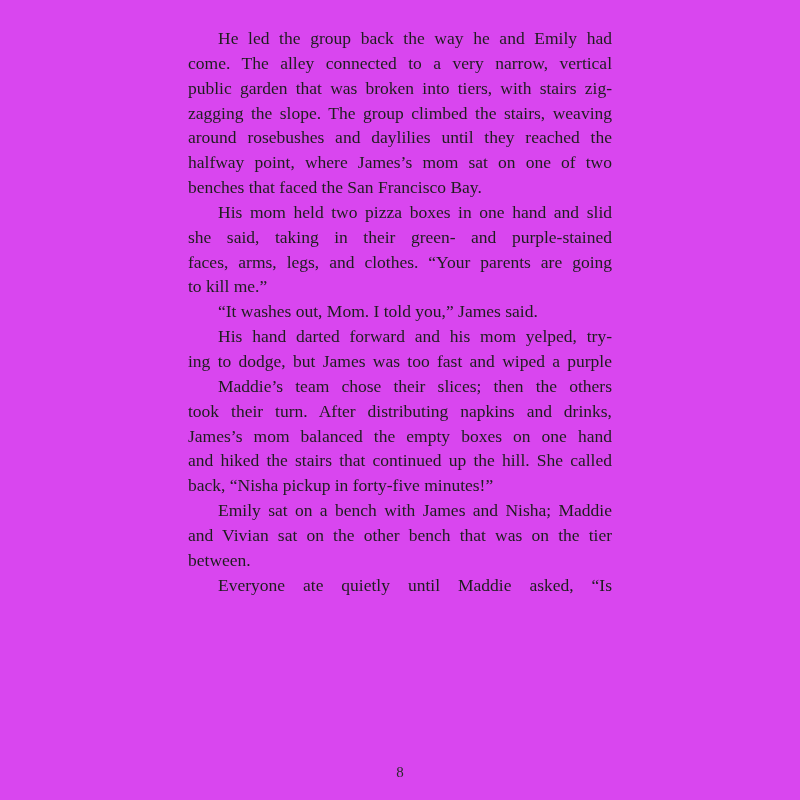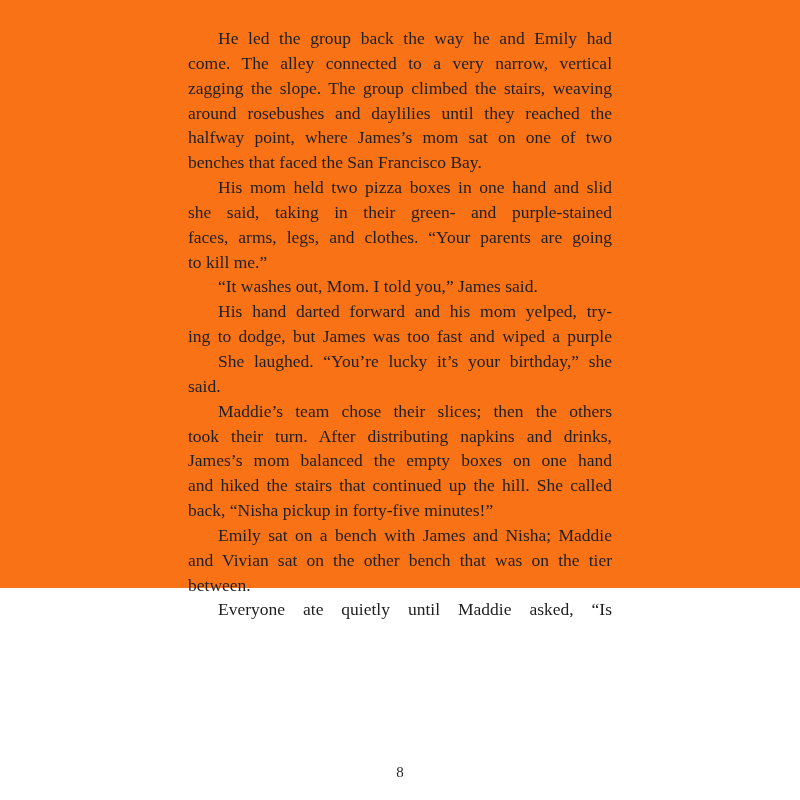--- a/index.html
+++ b/index.html
@@ -6,22 +6,22 @@
     margin: 0;
     padding: 0;
     width: 800px;
     height: 800px;
     background: #ffffff;
     overflow: hidden;
   }
   .book-page {
     position: relative;
     width: 800px;
-    height: 588px;
-    background: #f97316;
+    height: 800px;
+    background: #d946ef;
     font-family: "Liberation Serif", "DejaVu Serif", serif;
     color: #1e1e1e;
   }
   .text-block {
     position: absolute;
     left: 188px;
     top: 26px;
     width: 424px;
   }
   .paragraph {
@@ -54,41 +54,38 @@
   }
 </style>
 </head>
 <body>
 
 <div class="book-page">
   <div class="text-block">
       <div class="paragraph">
         <div class="para-line first">He led the group back the way he and Emily had</div>
         <div class="para-line">come. The alley connected to a very narrow, vertical</div>
+        <div class="para-line">public garden that was broken into tiers, with stairs zig-</div>
         <div class="para-line">zagging the slope. The group climbed the stairs, weaving</div>
         <div class="para-line">around rosebushes and daylilies until they reached the</div>
         <div class="para-line">halfway point, where James’s mom sat on one of two</div>
         <div class="para-line lastline">benches that faced the San Francisco Bay.</div>
       </div>
       <div class="paragraph">
         <div class="para-line first">His mom held two pizza boxes in one hand and slid</div>
         <div class="para-line">she said, taking in their green- and purple-stained</div>
         <div class="para-line">faces, arms, legs, and clothes. “Your parents are going</div>
         <div class="para-line lastline">to kill me.”</div>
       </div>
       <div class="paragraph">
         <div class="para-line first lastline">“It washes out, Mom. I told you,” James said.</div>
       </div>
       <div class="paragraph">
         <div class="para-line first">His hand darted forward and his mom yelped, try-</div>
         <div class="para-line">ing to dodge, but James was too fast and wiped a purple</div>
-      </div>
-      <div class="paragraph">
-        <div class="para-line first">She laughed. “You’re lucky it’s your birthday,” she</div>
-        <div class="para-line lastline">said.</div>
       </div>
       <div class="paragraph">
         <div class="para-line first">Maddie’s team chose their slices; then the others</div>
         <div class="para-line">took their turn. After distributing napkins and drinks,</div>
         <div class="para-line">James’s mom balanced the empty boxes on one hand</div>
         <div class="para-line">and hiked the stairs that continued up the hill. She called</div>
         <div class="para-line lastline">back, “Nisha pickup in forty-five minutes!”</div>
       </div>
       <div class="paragraph">
         <div class="para-line first">Emily sat on a bench with James and Nisha; Maddie</div>

